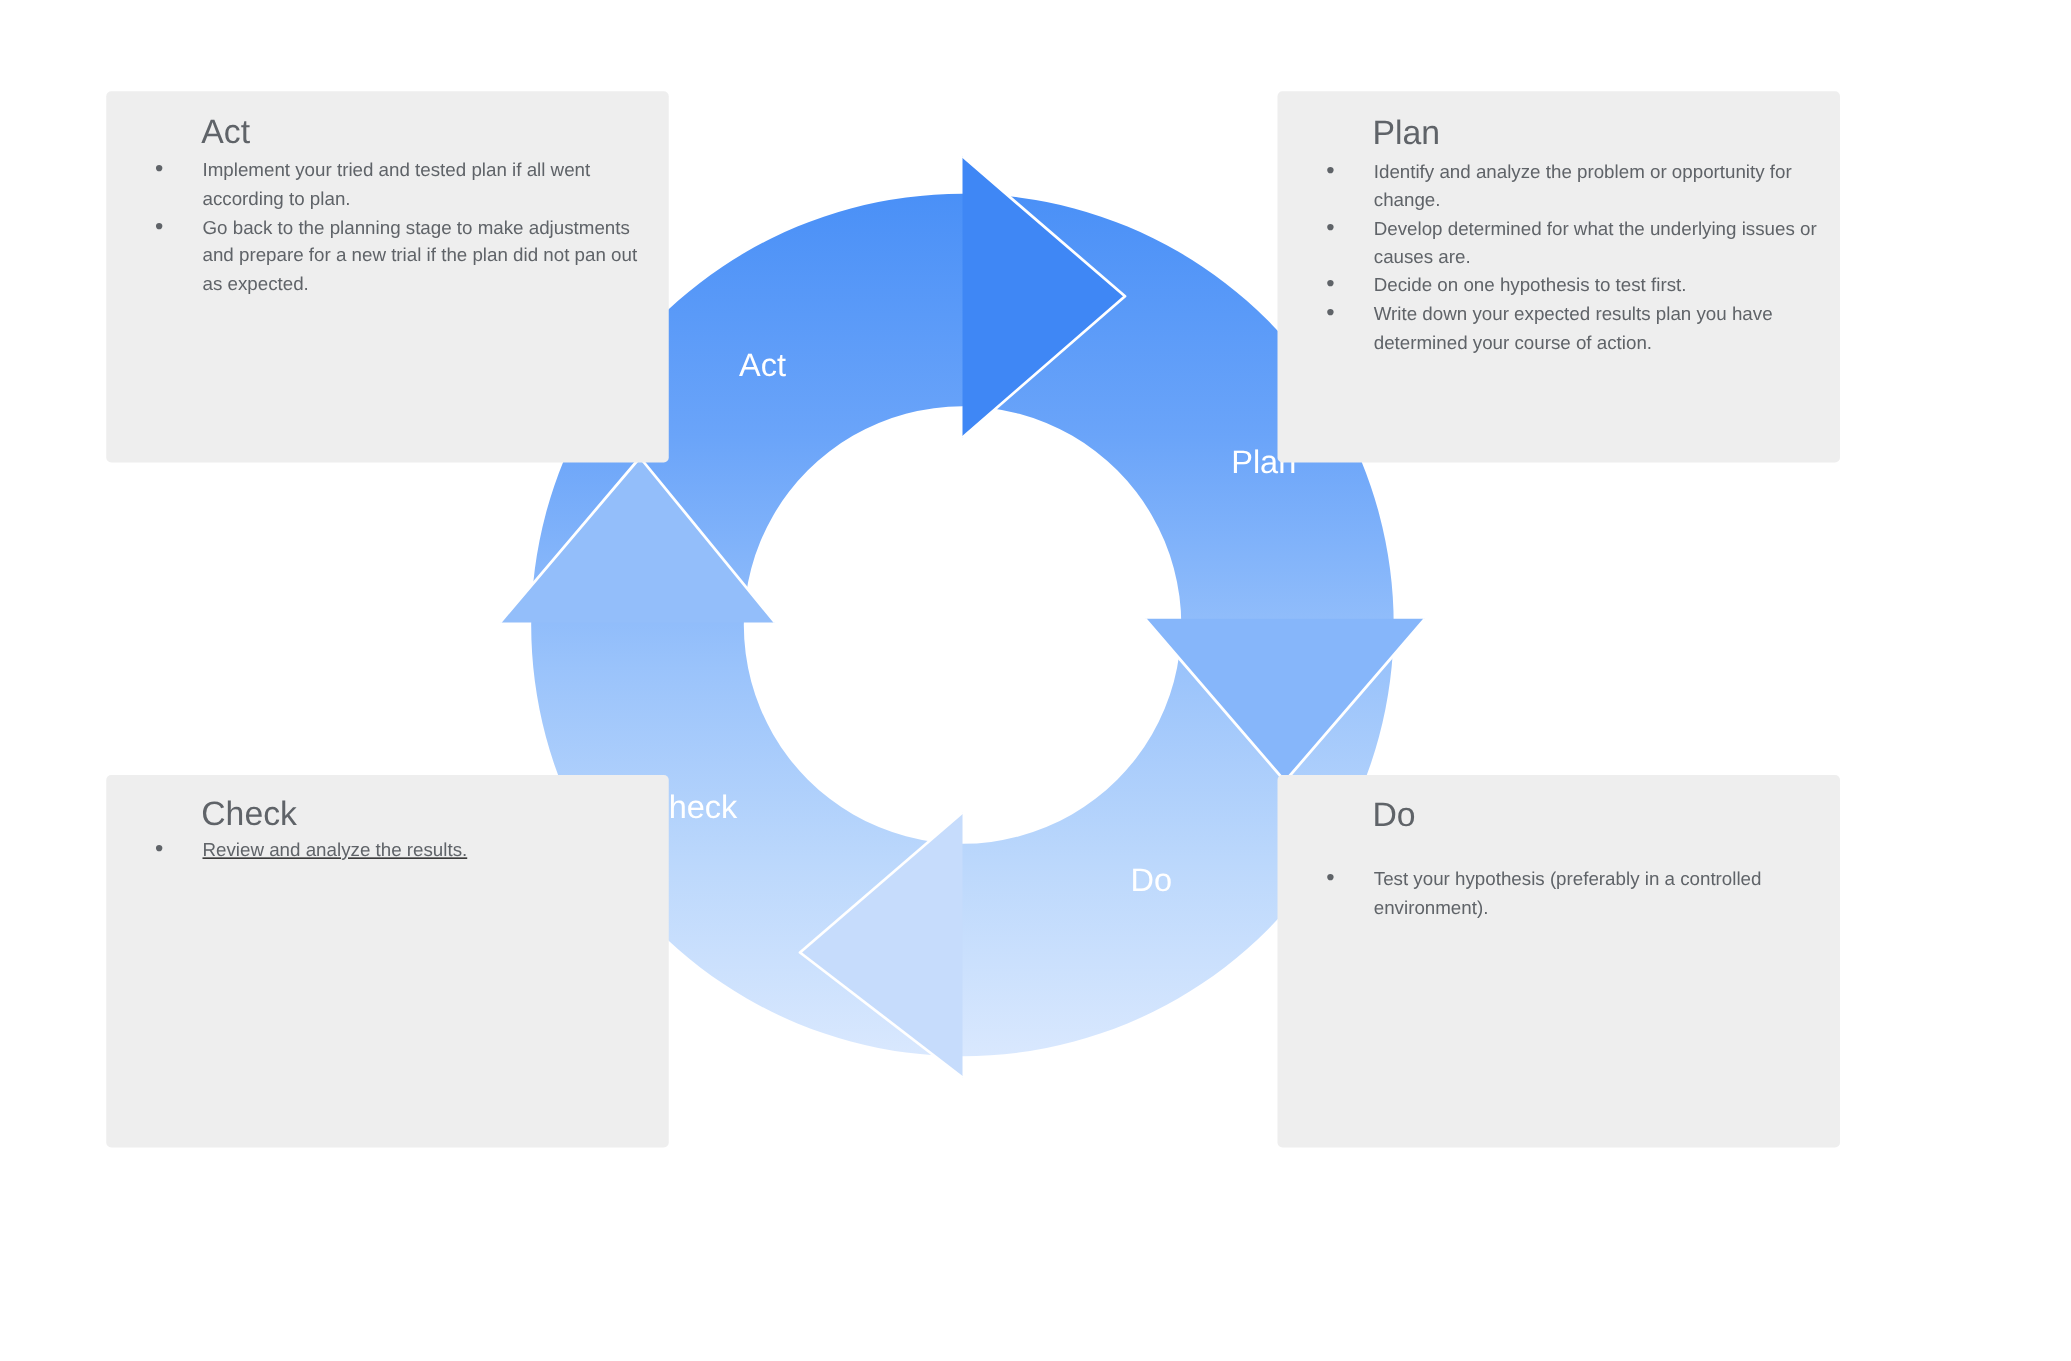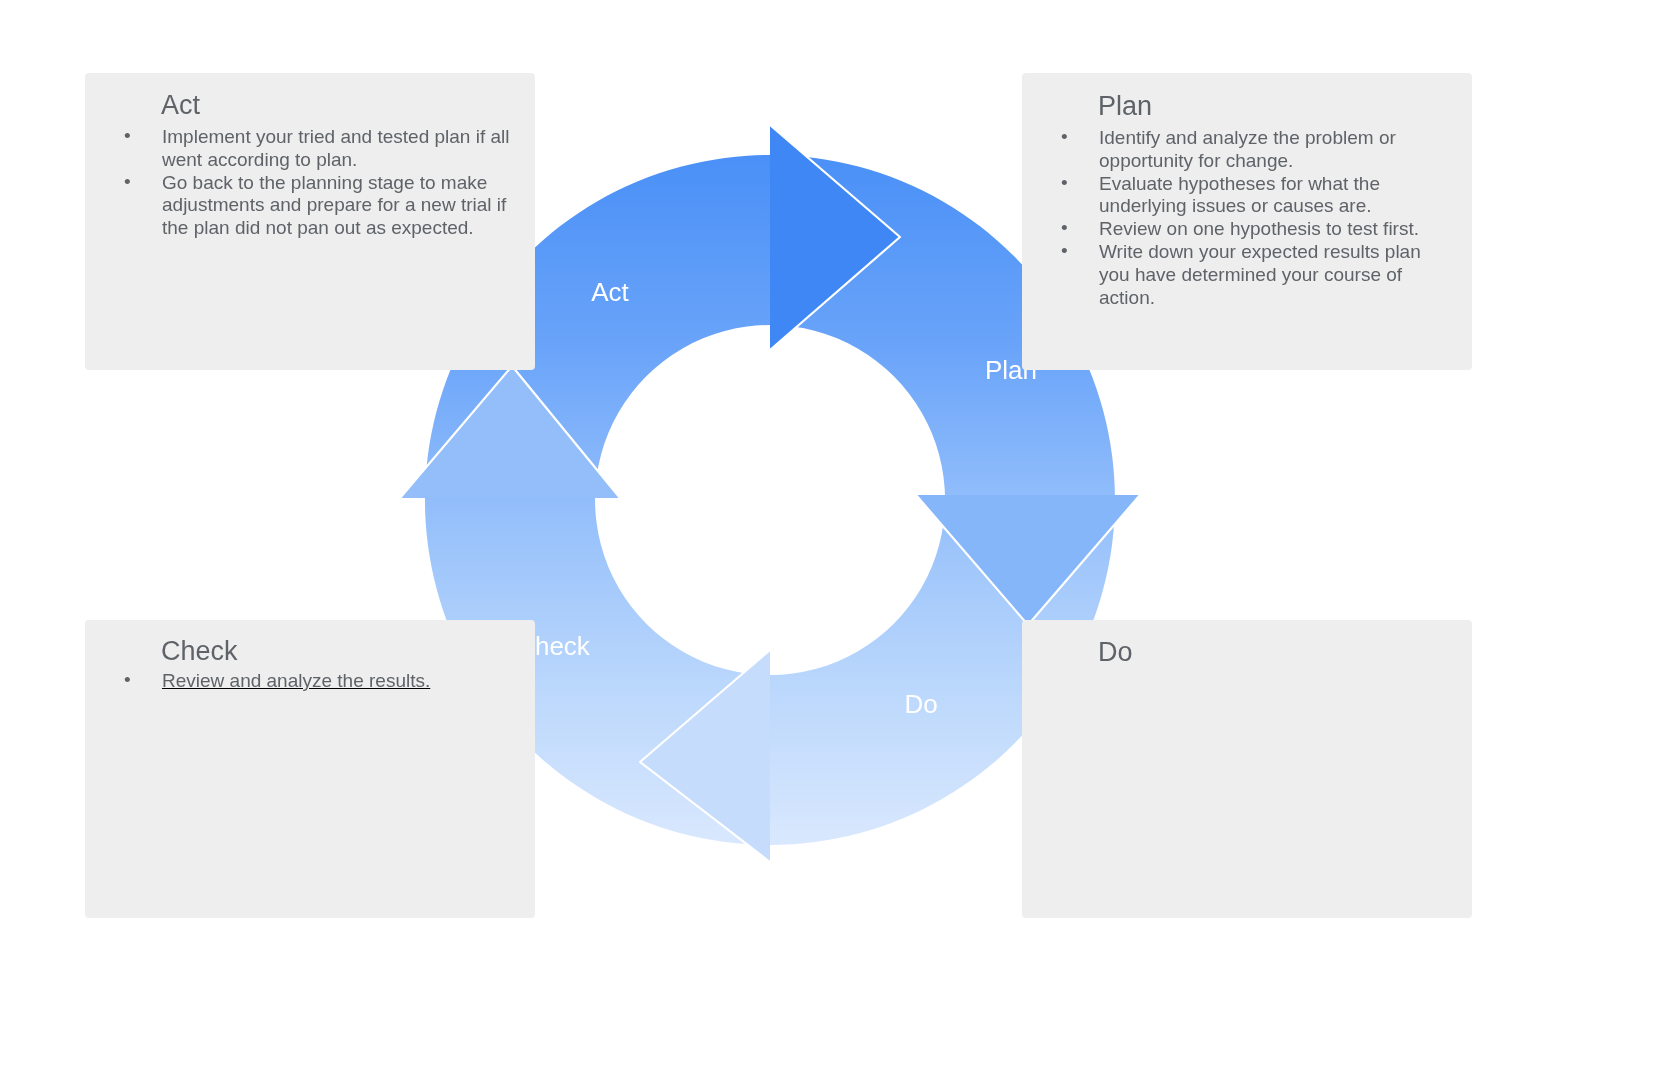--- a/index.html
+++ b/index.html
@@ -51,21 +51,21 @@
     padding: 0;
   }
   .box-act   .bullets { top: 53px; }
   .box-plan  .bullets { top: 54px; }
   .box-check .bullets { top: 50px; text-decoration: underline; }
   .box-do    .bullets { top: 73px; }
 
   .bullets li {
     position: relative;
     padding-left: 47px;
-    font-size: 19px;
+    font-size: 15px;
     line-height: 22.8px;
     color: #5f6368;
   }
   .bullets li::before {
     content: "\2022";
     position: absolute;
     left: 9px;
     top: -1px;
     font-size: 19px;
     color: #5f6368;
@@ -155,30 +155,33 @@
     <ul class="bullets">
       <li>Implement your tried and tested plan if all went according to plan.</li>
       <li>Go back to the planning stage to make adjustments and prepare for a new trial if the plan did not pan out as expected.</li>
     </ul>
   </div>
 
   <div class="info-box box-plan">
     <div class="box-title">Plan</div>
     <ul class="bullets">
       <li>Identify and analyze the problem or opportunity for change.</li>
-      <li>Evaluate hypotheses for what the underlying issues or causes are.</li>
-      <li>Review on one hypothesis to test first.</li>
+      <li>Develop determined for what the underlying issues or causes are.</li>
+      <li>Decide on one hypothesis to test first.</li>
       <li>Write down your expected results plan you have determined your course of action.</li>
     </ul>
   </div>
 
   <div class="info-box box-check">
     <div class="box-title">Check</div>
     <ul class="bullets">
       <li>Review and analyze the results.</li>
     </ul>
   </div>
 
   <div class="info-box box-do">
     <div class="box-title">Do</div>
+    <ul class="bullets">
+      <li>Test your hypothesis (preferably in a controlled environment).</li>
+    </ul>
   </div>
 
 </div>
 
 </body></html>

